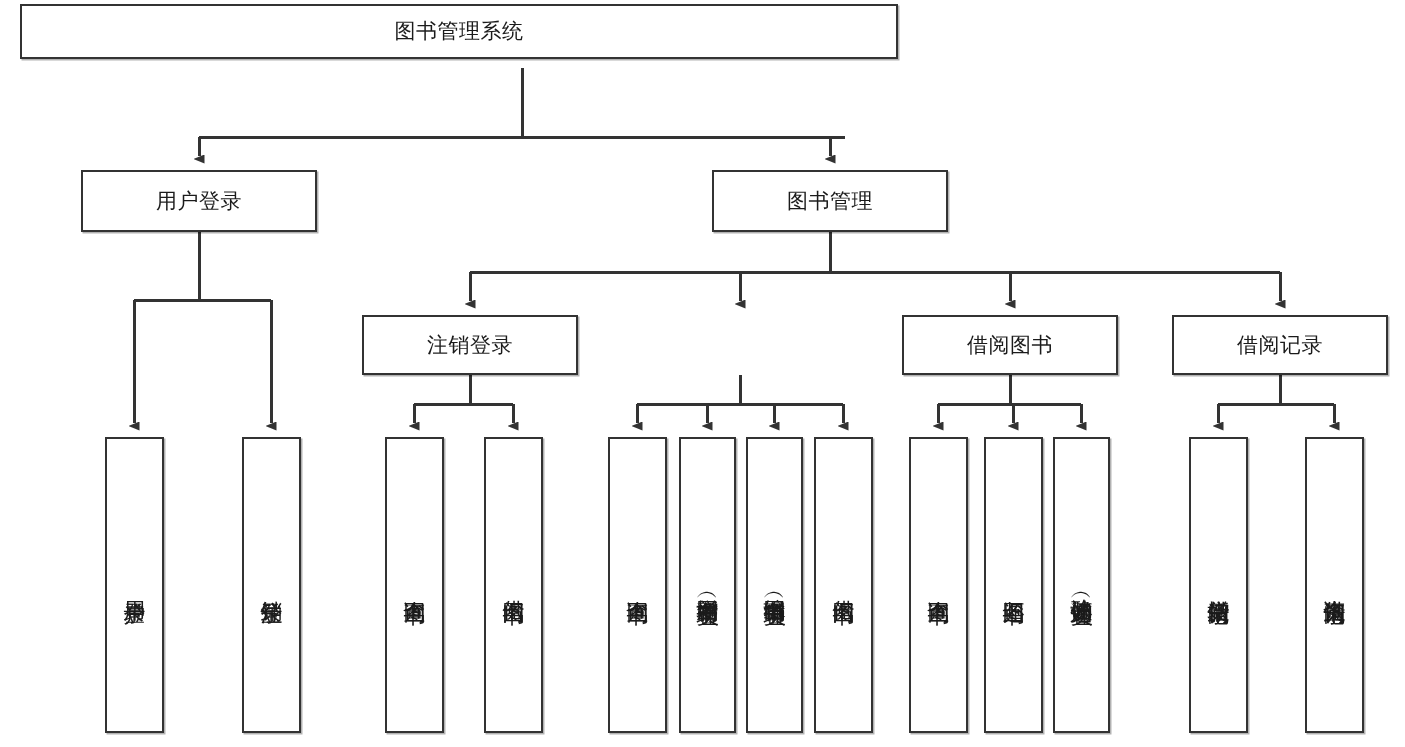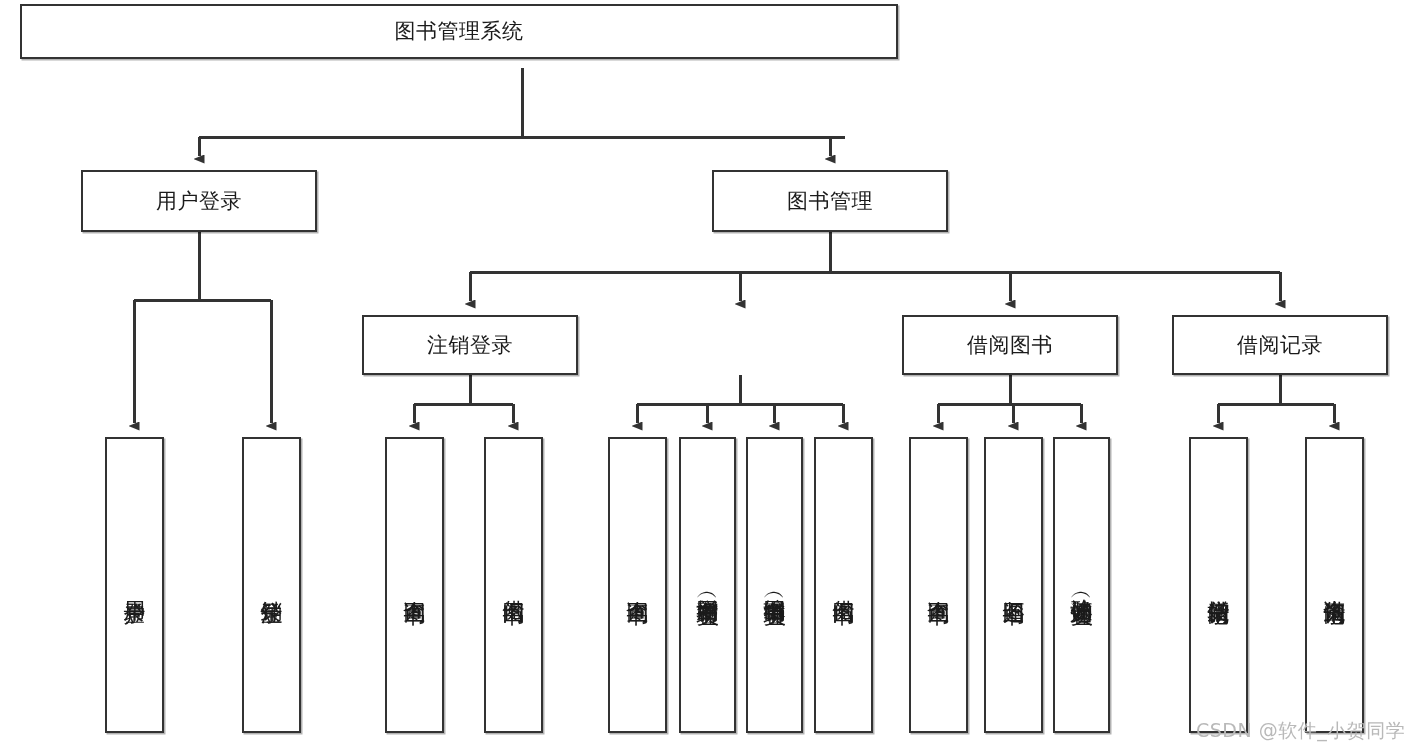--- a/index.html
+++ b/index.html
@@ -184,15 +184,14 @@
     <span class="label">确认归还（管理员）</span>
   </div>
 
   <div class="node vert" style="left:1189px; top:437px; width:59px; height:296px;">
     <span class="label">新增借阅记录</span>
   </div>
   <div class="node vert" style="left:1305px; top:437px; width:59px; height:296px;">
     <span class="label">查询借阅记录</span>
   </div>
 
-  <div class="watermark" style="left:1196px; top:718px;">CSDN @软件_小贺同学</div>
 
 </div>
 
 </body></html>

